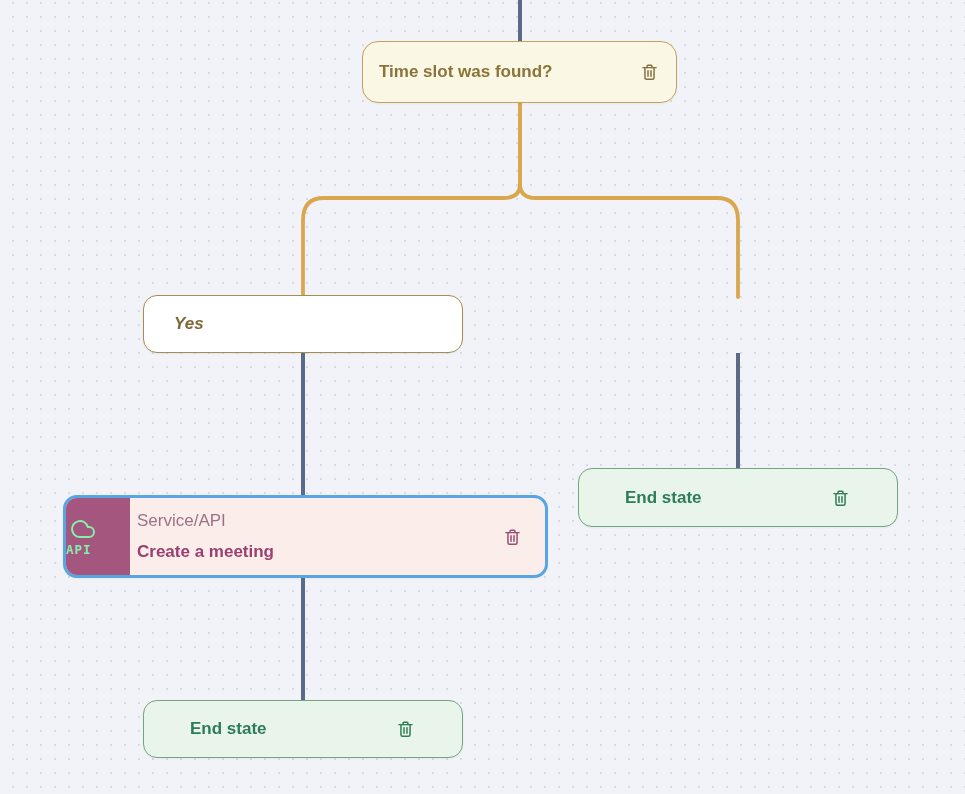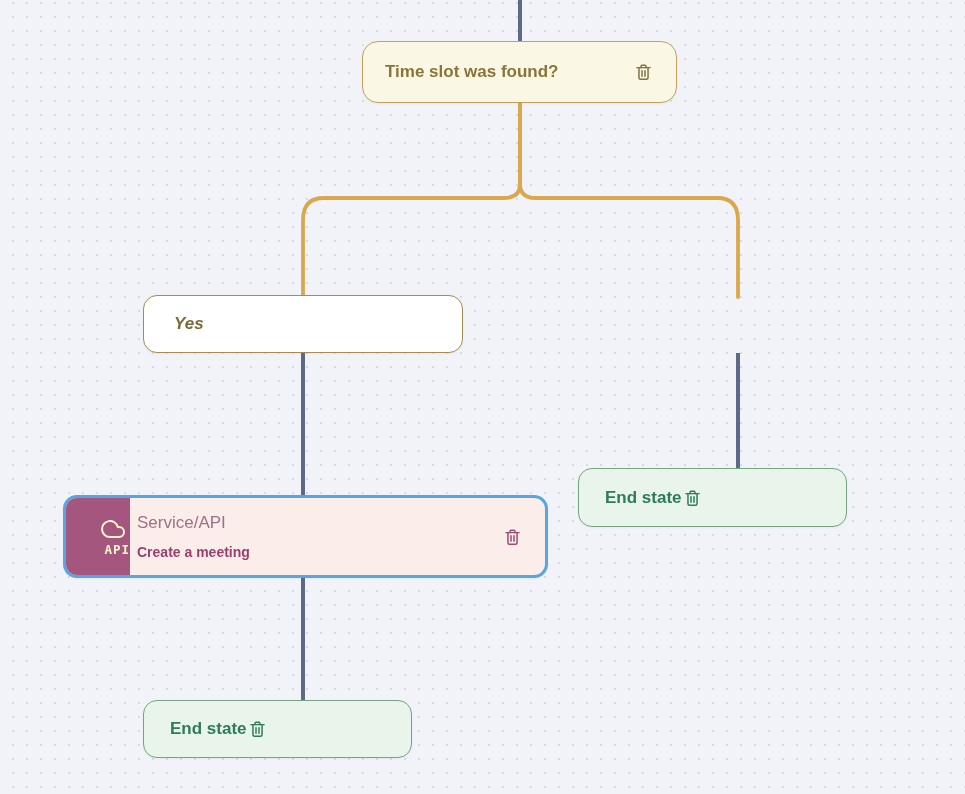--- a/index.html
+++ b/index.html
@@ -37,62 +37,63 @@
     box-shadow: 0 1px 2px rgba(40,50,80,0.05);
   }
   .node-condition {
     left: 362px; top: 41px;
     width: 315px; height: 62px;
     background: #FBF7E5;
     border: 1.5px solid #C5A25B;
     border-radius: 16px;
     color: #8A7439;
     font-weight: 700;
-    padding: 0 22px;
+    padding: 0 16px;
     justify-content: space-between;
   }
   .node-branch {
     width: 320px; height: 58px;
     background: #FFFFFF;
     border: 1.5px solid #A68C4F;
     border-radius: 14px;
     color: #7D6936;
     font-weight: 700;
     padding: 0 30px;
   }
   .node-branch-yes { left: 143px; top: 295px; font-style: italic; }
   .node-branch-no  { left: 578px; top: 295px; }
   .node-end {
-    width: 269px; height: 58px;
+    width: 320px; height: 58px;
     background: #E9F4EB;
     border: 1.5px solid #72A681;
     border-radius: 14px;
     color: #2C7C57;
     font-weight: 700;
-    padding: 0 26px;
+    padding: 0 46px;
+    justify-content: space-between;
   }
   .node-end-right { left: 578px; top: 468px; height: 59px; }
   .node-end-left  { left: 143px; top: 700px; }
   .node-service {
     left: 63px; top: 495px;
     width: 485px; height: 83px;
     background: #FBEDEA;
     border: 3px solid #58A5E4;
     border-radius: 14px;
     padding: 0;
     overflow: hidden;
   }
   .service-iconbox {
     width: 64px;
     align-self: stretch;
     background: #A4567F;
-    color: #fef9c3;
+    color: #86efac;
     display: flex;
     flex-direction: column;
-    align-items: flex-end;
+    align-items: flex-start;
     justify-content: center;
     flex-shrink: 0;
   }
   .service-iconbox .api-text {
     font-family: "DejaVu Sans Mono", monospace;
     font-size: 12.5px;
     font-weight: 700;
     letter-spacing: 1px;
     margin-top: 1px;
   }
@@ -106,21 +107,21 @@
     min-width: 0;
   }
   .service-type {
     color: #9C7189;
     font-weight: 400;
     font-size: 17px;
   }
   .service-title {
     color: #9A3F6F;
     font-weight: 700;
-    font-size: 14px;
+    font-size: 17px;
   }
   .delete-btn {
     background: transparent;
     border: none;
     padding: 0;
     margin: 0;
     cursor: pointer;
     display: flex;
     align-items: center;
     justify-content: center;

